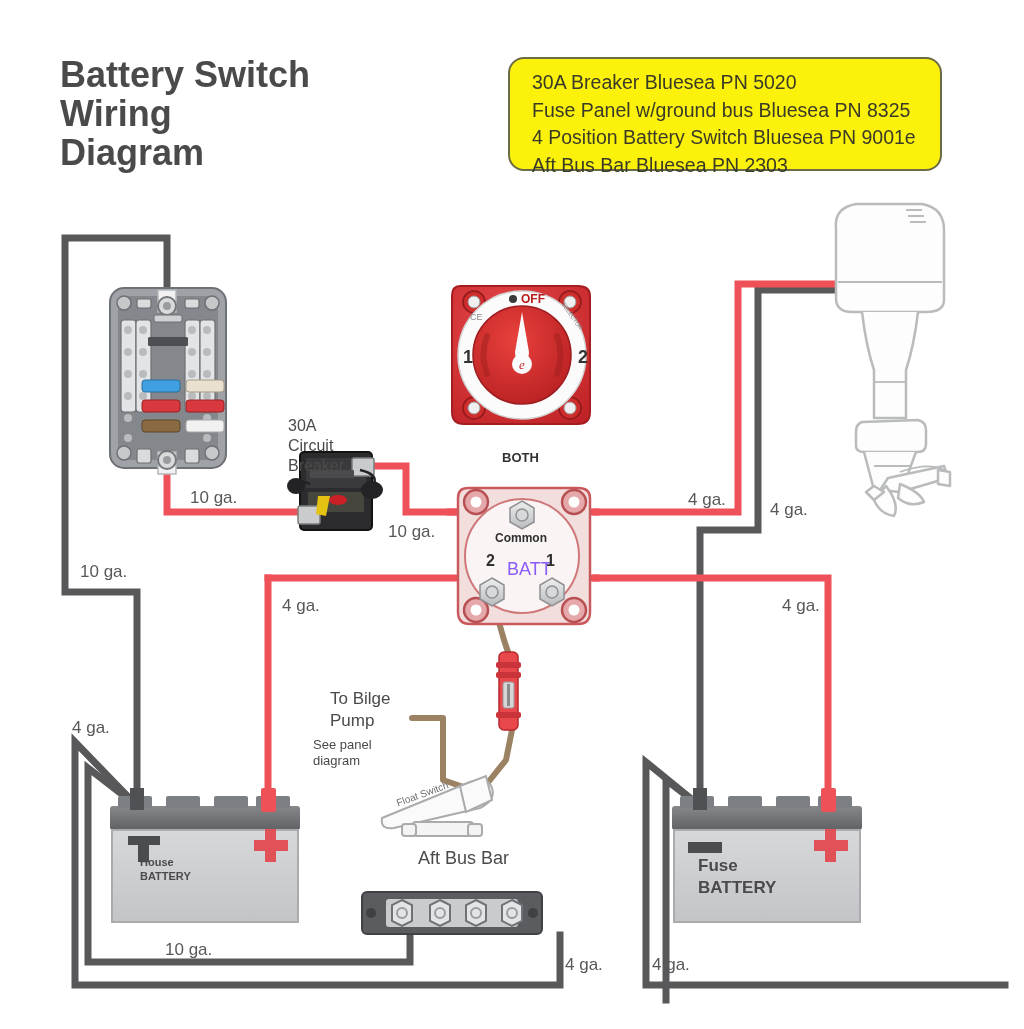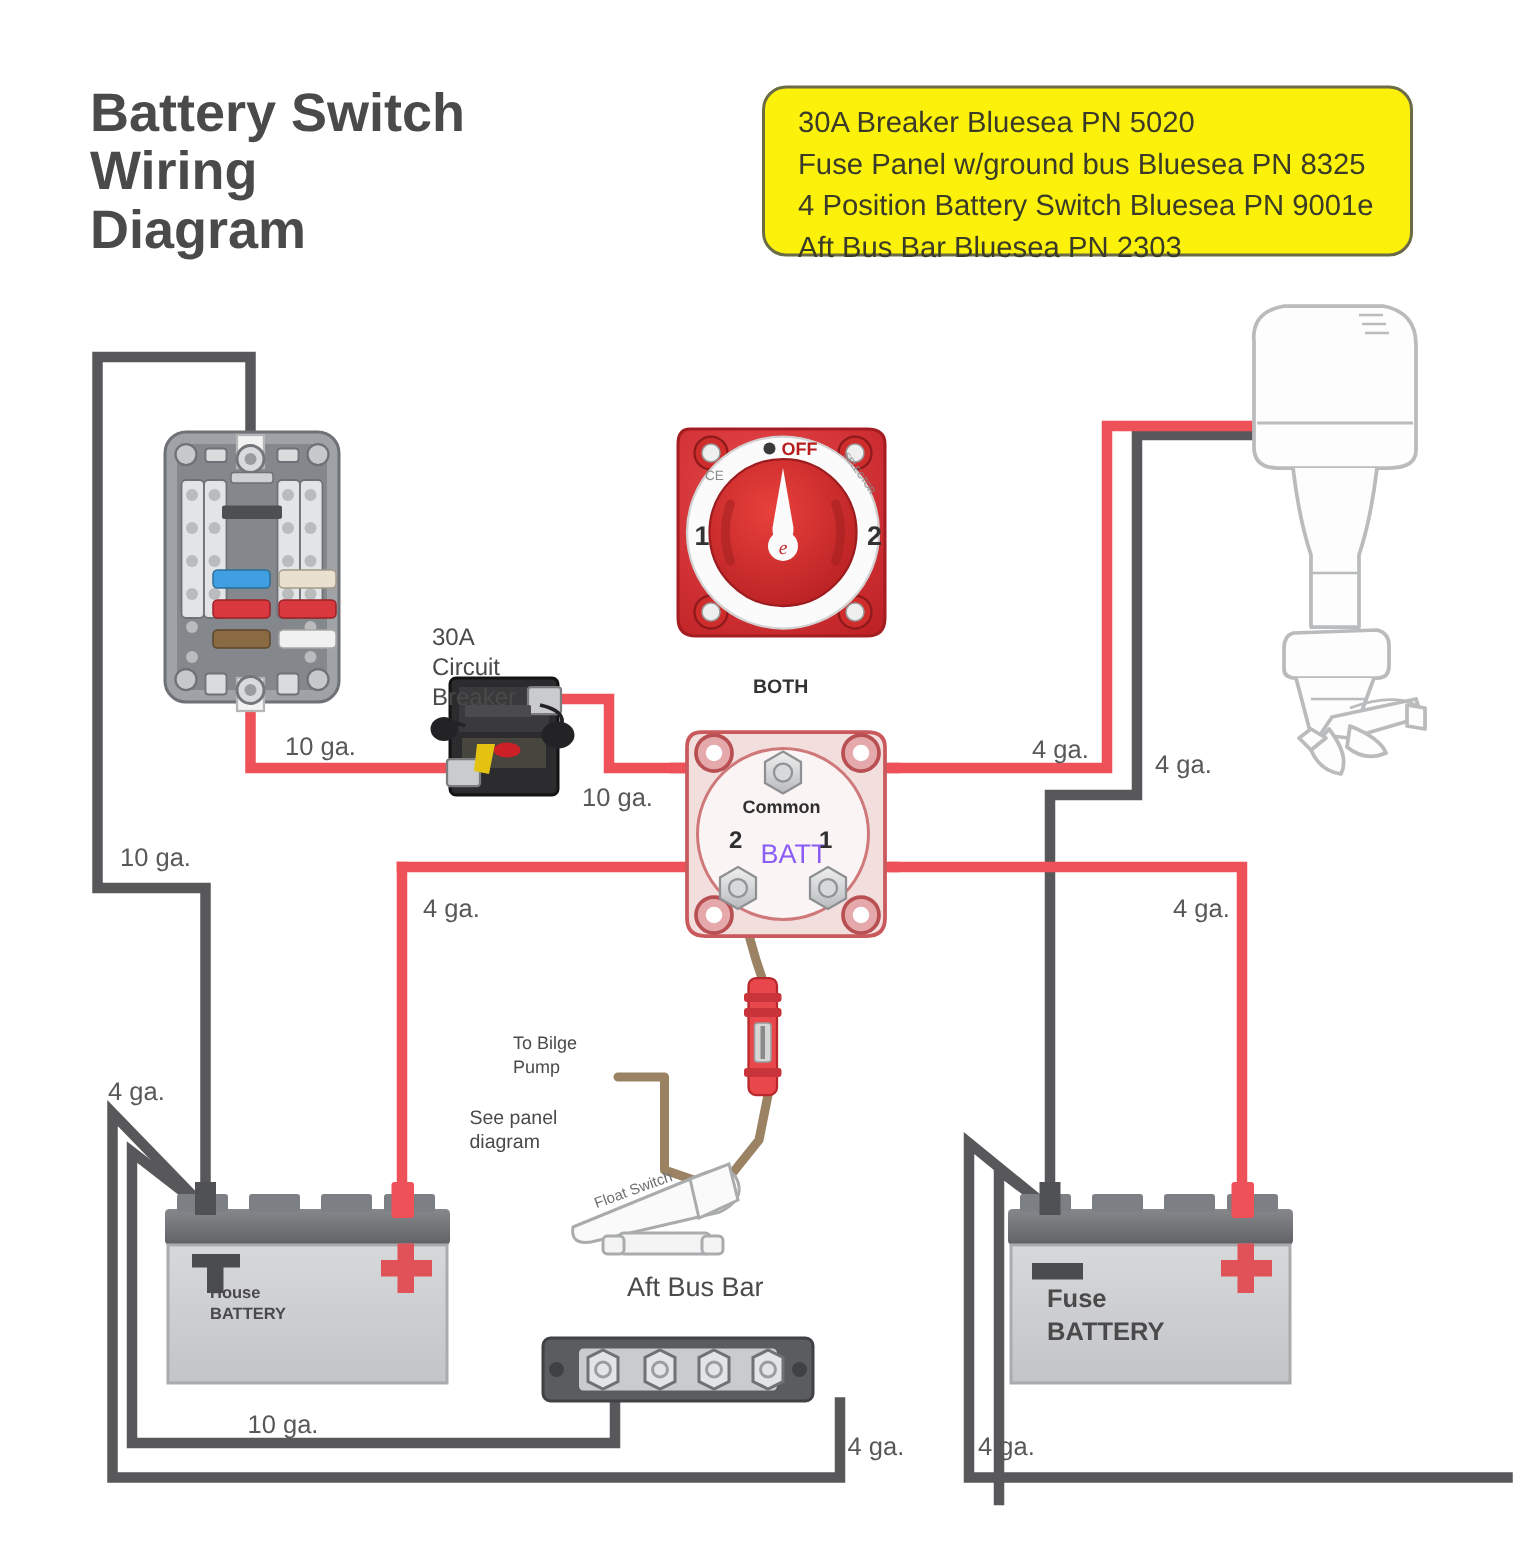--- a/index.html
+++ b/index.html
@@ -348,21 +348,21 @@
   </div>
   <div class="ttl" style="left:698px;top:855px;width:130px;font-size:17px;line-height:1.3;">
     <div>Fuse</div>
     <div>BATTERY</div>
   </div>
 
   <div class="lbl" style="left:398px;top:848px;font-size:18px;color:#4a4a4a;margin-left:20px;">Aft Bus Bar</div>
 
   <div class="lbl" style="left:395px;top:798px;font-size:10px;color:#6d6f72;transform:rotate(-20deg);transform-origin:left top;">Float Switch</div>
 
-  <div class="ttl" style="left:342px;top:688px;width:94px;font-size:12px;font-weight:normal;color:#4a4a4a;line-height:1.3;">
+  <div class="ttl" style="left:330px;top:688px;width:94px;font-size:17px;font-weight:normal;color:#4a4a4a;line-height:1.3;">
     <div>To Bilge</div>
     <div>Pump</div>
   </div>
   <div class="ttl" style="left:313px;top:737px;width:94px;font-size:13px;font-weight:normal;color:#4a4a4a;line-height:1.25;">
     <div>See panel</div>
     <div>diagram</div>
   </div>
 
   <div id="gauge-labels">
       <div class="lbl ga" style="left: 190px; top: 488px;">10 ga.</div>

